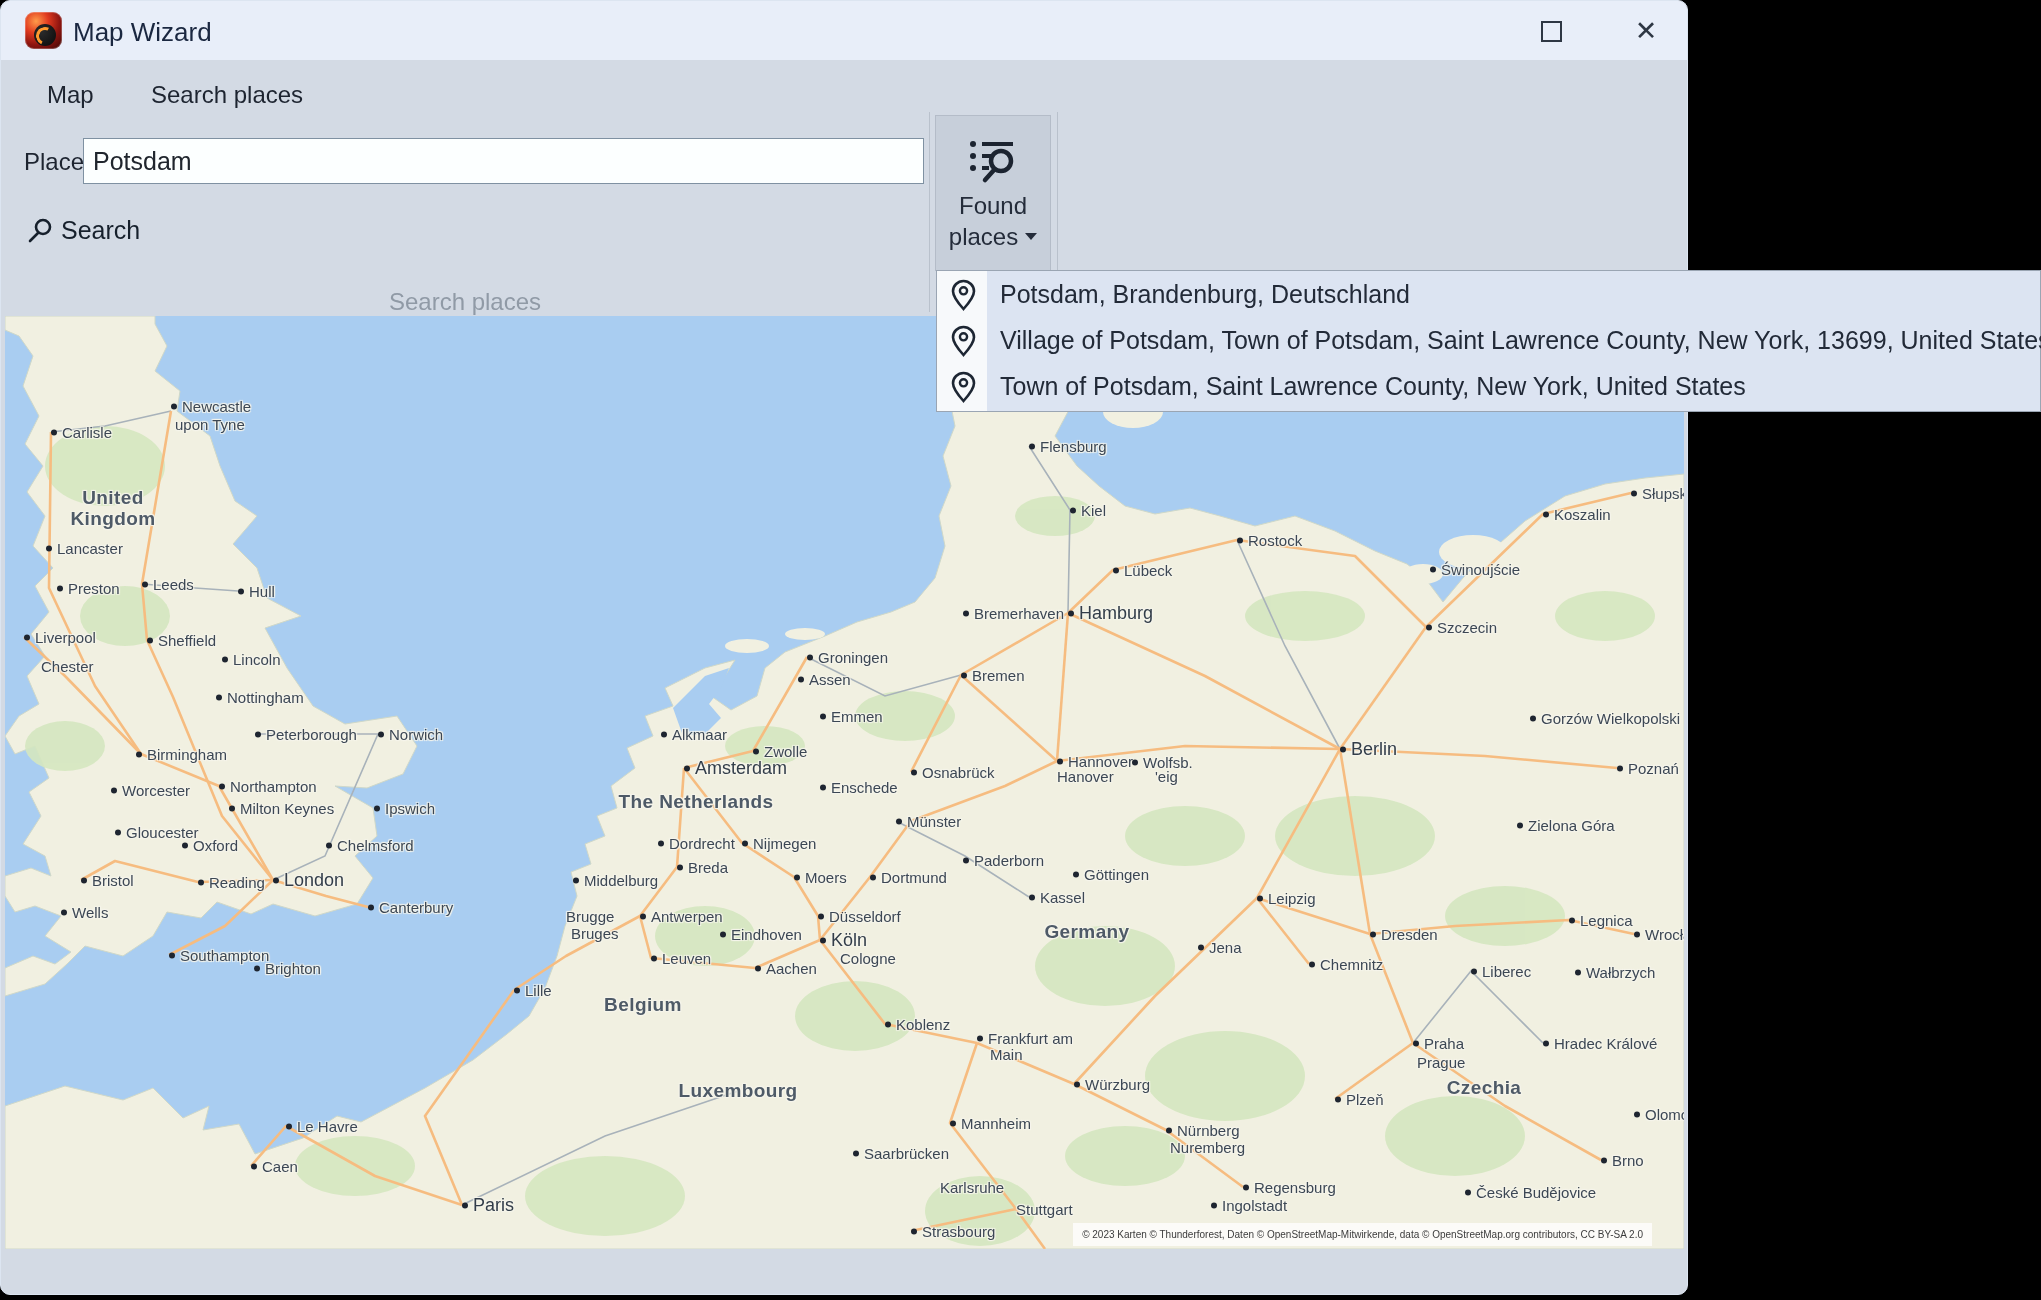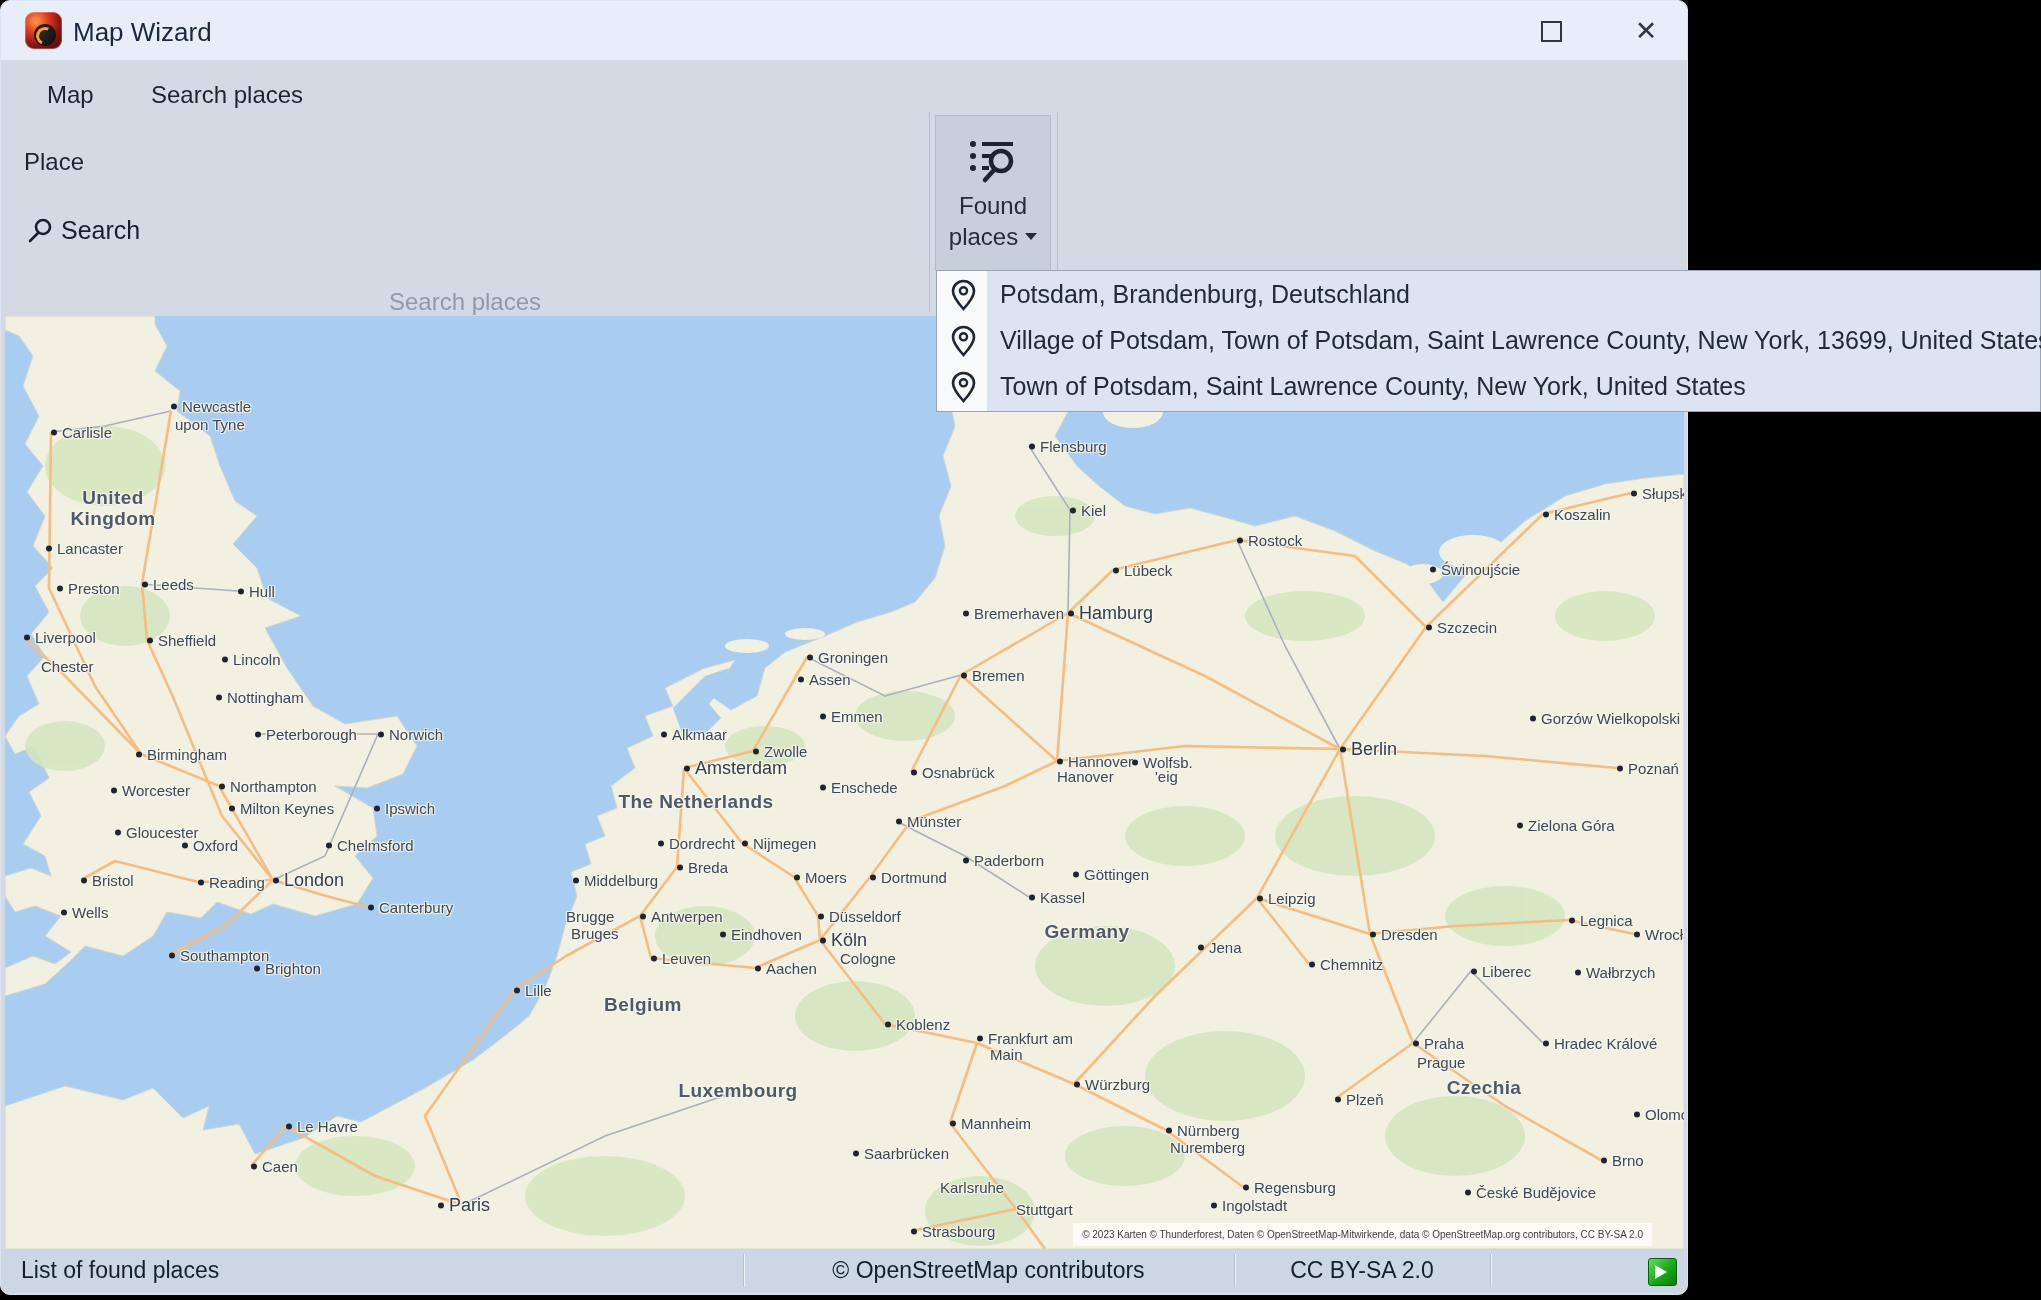--- a/index.html
+++ b/index.html
@@ -90,20 +90,21 @@
     <div class="win-btn btn-close">
         <span>✕</span>
       </div>
   </div>
 
   <div class="toolbar">
     <div class="menu-item menu-map">Map</div>
     <div class="menu-item menu-search-places">Search places</div>
 
     <label class="place-label">Place</label>
+    <input class="place-input" type="text" value="Potsdam" style="">
 
     <button class="search-btn">
       <svg width="27" height="27" viewBox="0 0 27 27">
         <circle cx="16" cy="10" r="7" fill="none" stroke="#16202c" stroke-width="2.6"></circle>
         <line x1="11" y1="16" x2="3" y2="24" stroke="#16202c" stroke-width="2.6" stroke-linecap="round"></line>
       </svg>
       <span>Search</span>
     </button>
 
     <div class="group-caption">Search places</div>
@@ -350,21 +351,21 @@
           <span>Brighton</span>
         </div>
         <div class="map-label s-city" style="left: 281px; top: 810px;">
           <span class="cdot"></span>
           <span>Le Havre</span>
         </div>
         <div class="map-label s-city" style="left: 246px; top: 850px;">
           <span class="cdot"></span>
           <span>Caen</span>
         </div>
-        <div class="map-label s-big" style="left: 433px; top: 889px;">
+        <div class="map-label s-big" style="left: 457px; top: 889px;">
           <span class="cdot"></span>
           <span>Paris</span>
         </div>
         <div class="map-label s-city" style="left: 509px; top: 674px;">
           <span class="cdot"></span>
           <span>Lille</span>
         </div>
         <div class="map-label s-city" style="left: 561px; top: 600px;">
           <span>Brugge</span>
         </div>
@@ -669,29 +670,20 @@
         <div class="map-label s-country" style="left: 108px; top: 182px;">
           <span>United</span>
         </div>
         <div class="map-label s-country" style="left: 108px; top: 203px;">
           <span>Kingdom</span>
         </div>
       </div>
     <div class="map-attrib">© 2023 Karten © Thunderforest, Daten © OpenStreetMap-Mitwirkende, data © OpenStreetMap.org contributors, CC BY-SA 2.0</div>
   </div>
 
-  <div class="statusbar">
-    <div class="sb-left">List of found places</div>
-    <div class="sb-div sb-d1"></div>
-    <div class="sb-center">© OpenStreetMap contributors</div>
-    <div class="sb-div sb-d2"></div>
-    <div class="sb-license">CC BY-SA 2.0</div>
-    <div class="sb-div sb-d3"></div>
-    <div class="sb-green"></div>
-  </div>
 
 </div>
 
 <div class="dropdown">
   <div class="dd-gutter"></div>
   <div>
       <div class="dd-row">
         <svg class="pin" width="27" height="32" viewBox="0 0 27 32">
           <path d="M13.5 2 C7.7 2 3 6.6 3 12.3 C3 17 8.5 24.5 13.5 30 C18.5 24.5 24 17 24 12.3 C24 6.6 19.3 2 13.5 2 Z" fill="none" stroke="#1d2633" stroke-width="2.6"></path>
           <circle cx="13.5" cy="11.8" r="3.6" fill="none" stroke="#1d2633" stroke-width="2.4"></circle>

